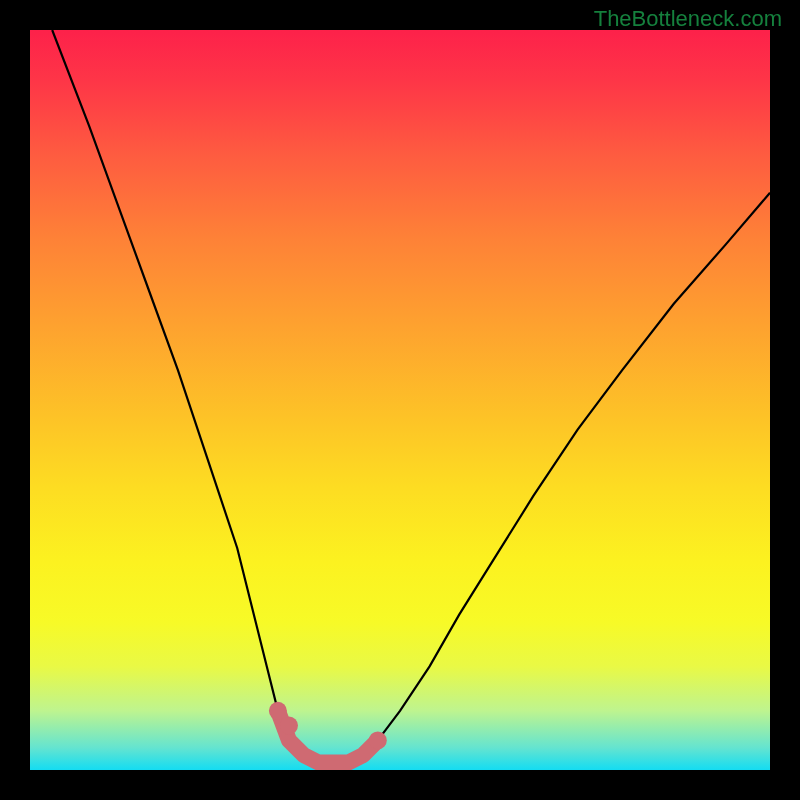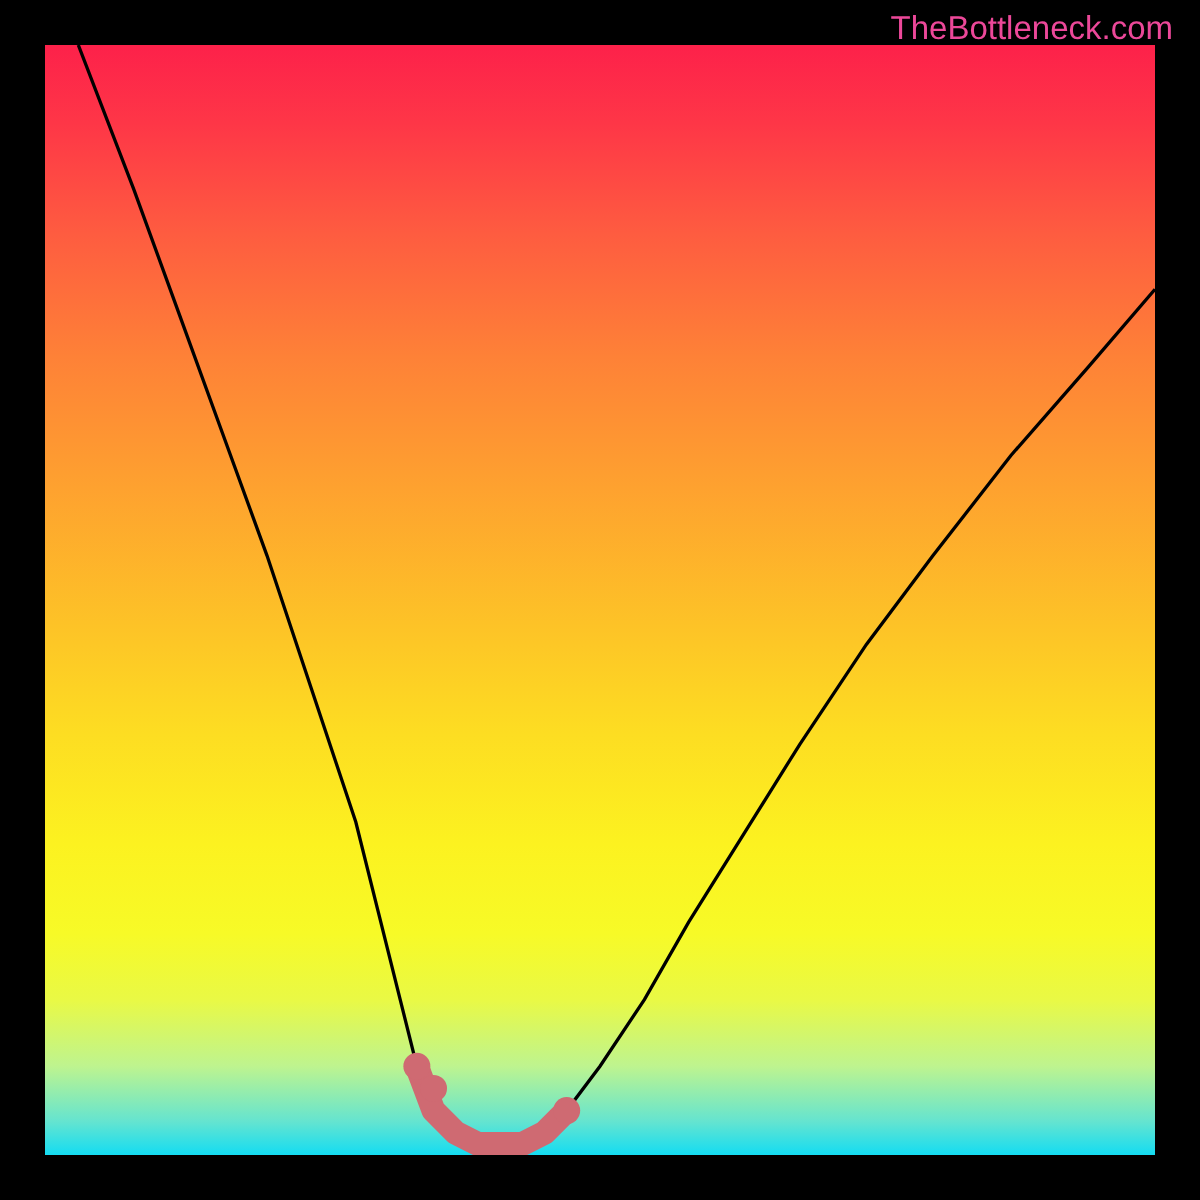--- a/index.html
+++ b/index.html
@@ -8,21 +8,21 @@
     width: 800px;
     height: 800px;
     background: #000;
     position: relative;
     font-family: Arial, sans-serif;
   }
   .watermark {
     position: absolute;
     top: 6px;
     right: 18px;
-    color: #ec4899;
+    color: #15803d;
     font-size: 22px;
     font-weight: 500;
     z-index: 10;
   }
   .plot-area {
     position: absolute;
     left: 30px;
     top: 30px;
     width: 740px;
     height: 740px;

